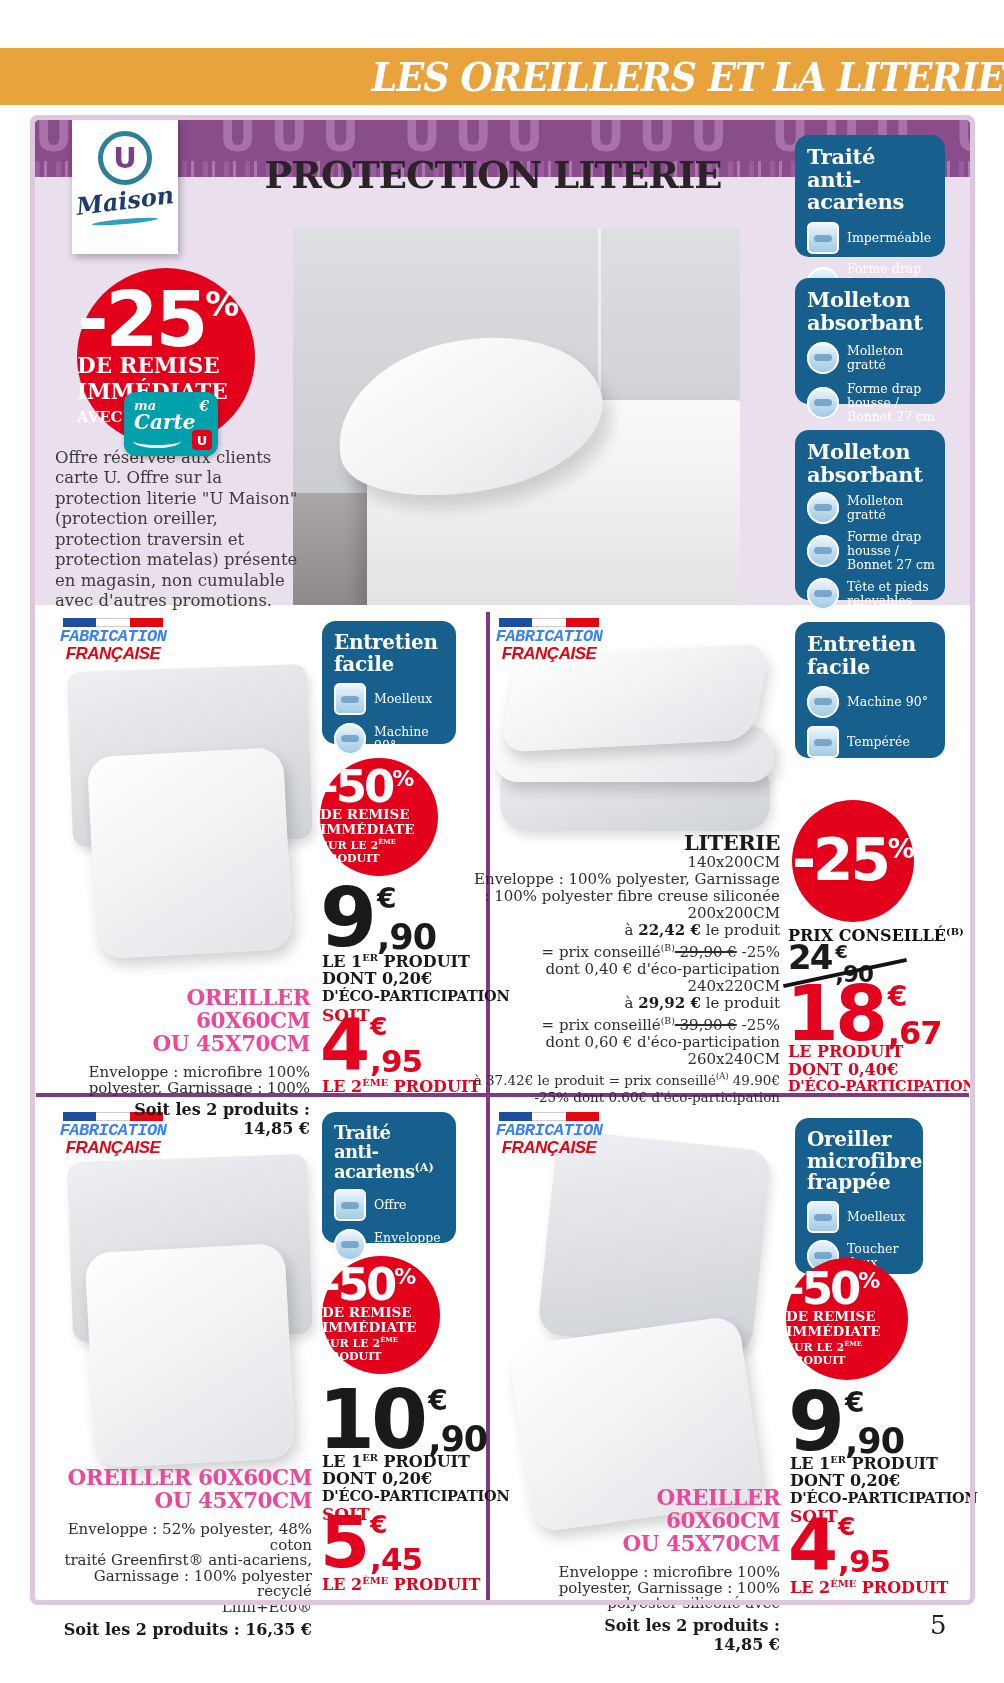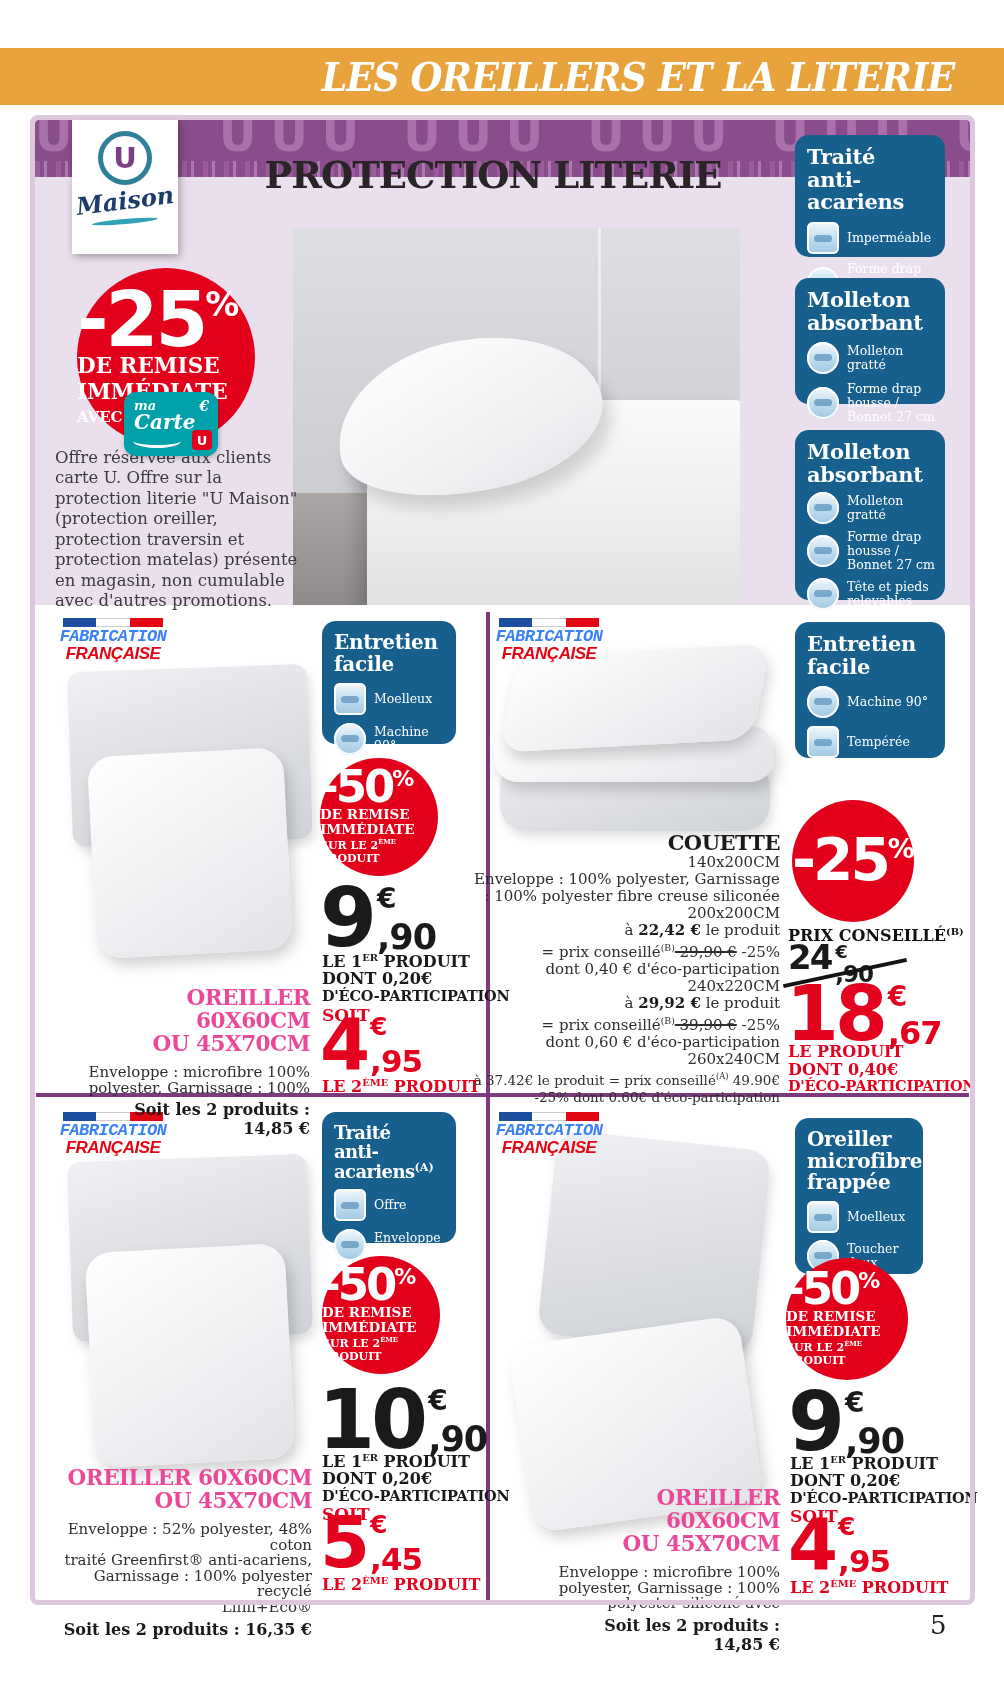--- a/index.html
+++ b/index.html
@@ -1,21 +1,21 @@
 <!DOCTYPE html>
 <html><head>
 <meta charset="utf-8">
 <style>
   *{margin:0;padding:0;box-sizing:border-box}
   html,body{background:#fff}
   body{width:1004px;height:1683px;position:relative;font-family:"DejaVu Serif",serif;color:#1a1a1a;overflow:hidden}
   .abs{position:absolute}
 
   
-  .banner{left:0;top:48px;width:1004px;height:57px;background:#E9A33C;display:flex;align-items:center;justify-content:flex-end;padding-right:50px}
+  .banner{left:0;top:48px;width:1004px;height:57px;background:#E9A33C;display:flex;align-items:center;justify-content:flex-end;}
   .banner-t{font-family:"DejaVu Serif",serif;font-style:italic;font-weight:bold;font-size:39px;color:#fff;letter-spacing:-1px;transform:scaleX(.94);transform-origin:right center;white-space:nowrap}
 
   
   .frame{left:30px;top:115px;width:945px;height:1490px;border:5px solid #DCC7DF;border-radius:8px;pointer-events:none;z-index:60}
 
   
   .promo-band{left:35px;top:120px;width:935px;height:57px;background:#8A4D8C;overflow:hidden;border-radius:4px 4px 0 0;z-index:1}
   .band-u{position:absolute;top:-8px;left:0;width:100%;font-family:"DejaVu Sans",sans-serif;font-weight:bold;font-size:46px;line-height:46px;color:rgba(200,150,200,.5);letter-spacing:14px;white-space:nowrap}
   .band-stripes{position:absolute;bottom:0;left:0;width:100%;height:16px;background:repeating-linear-gradient(90deg,#9A5C9C 0 5px,#8A4D8C 5px 9px,#AB79AD 9px 12px,#8A4D8C 12px 21px)}
   .promo-body{left:35px;top:177px;width:935px;height:428px;background:#EADFED;z-index:0}
@@ -333,21 +333,21 @@
 </div>
 
 <div class="abs disc d25s">
   <div class="dv">
       <span>-25</span>
       <span class="pct">%</span>
     </div>
 </div>
 
 <div class="abs cblock">
-  <div class="cname">COUETTE</div>
+  <div class="cname">LITERIE</div>
   <div class="cl">140x200CM</div>
   <div class="cl">Enveloppe : 100% polyester, Garnissage</div>
   <div class="cl">: 100% polyester fibre creuse siliconée</div>
   <div class="cl">200x200CM</div>
   <div class="cl"><span>à </span><b>22,42 €</b><span> le produit</span></div>
   <div class="cl"><span>= prix conseillé</span><span class="sup">(B)</span><span class="st"> 29,90 €</span><span> -25%</span></div>
   <div class="cl">dont 0,40 € d'éco-participation</div>
   <div class="cl">240x220CM</div>
   <div class="cl"><span>à </span><b>29,92 €</b><span> le produit</span></div>
   <div class="cl"><span>= prix conseillé</span><span class="sup">(B)</span><span class="st"> 39,90 €</span><span> -25%</span></div>

